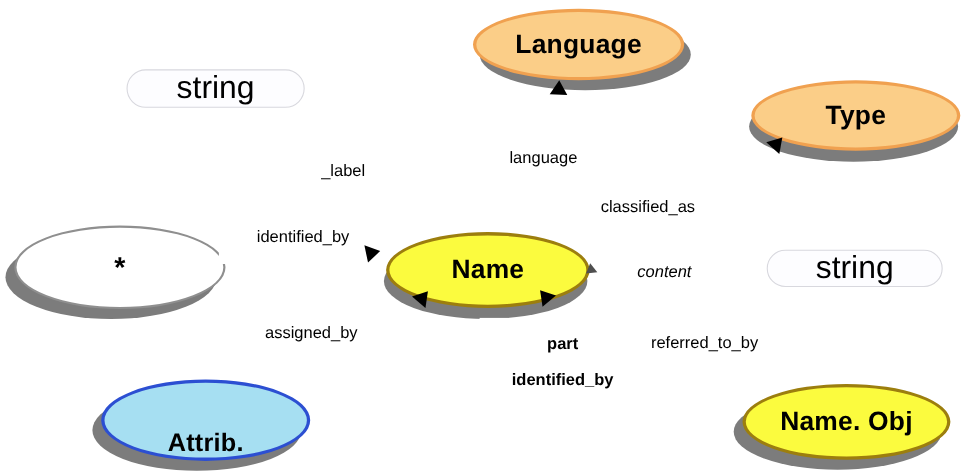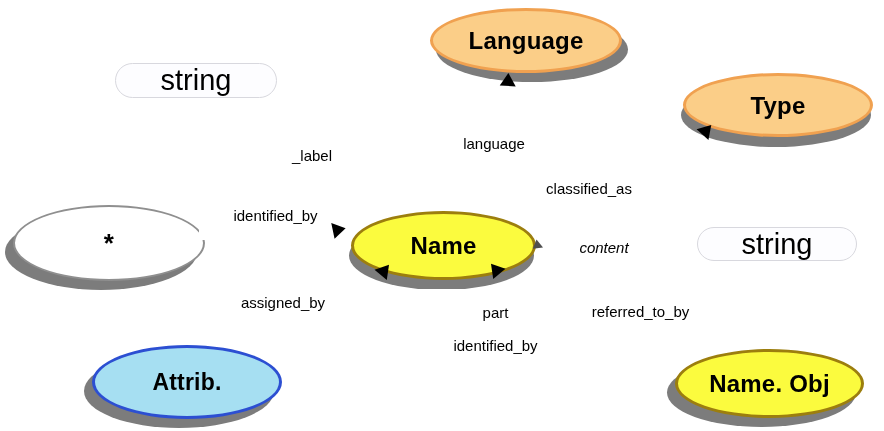--- a/index.html
+++ b/index.html
@@ -15,21 +15,21 @@
     font-family:"Liberation Sans", sans-serif; overflow:hidden;
   }
   .node{
     position:absolute; border-radius:50%;
     display:flex; flex-direction:column; align-items:center; justify-content:center;
     font-weight:bold; color:var(--text); text-align:center; box-sizing:border-box;
     font-size:24px; line-height:27px; letter-spacing:0.2px;
   }
   .node.orange{ background:var(--orange-fill); border:3px solid var(--orange-border); }
   .node.yellow{ background:var(--yellow-fill); border:3px solid var(--yellow-border); }
-  .node.blue  { background:var(--blue-fill);  border:3px solid var(--blue-border);  }
+  .node.blue  { background:var(--blue-fill);  border:3px solid var(--blue-border);justify-content:flex-end;  }
   .node.white { background:var(--white-fill); border:2px solid var(--gray-border); font-size:26px; }
   .sh-r { box-shadow: 6px 9px 0 var(--shadow); }
   .sh-c { box-shadow: -2px 10px 0 var(--shadow); }
   .sh-l { box-shadow: -8px 9px 0 var(--shadow); }
   .pill{
     position:absolute; background:#FDFDFF; border:1.5px solid #D8D8DE; border-radius:18px;
     display:flex; align-items:center; justify-content:center;
     font-size:29px; color:var(--text); box-sizing:border-box;
   }
   .edge-label{
@@ -103,21 +103,21 @@
   </div>
 
   <div class="edge-label" style="left:553px; top:227px; width:102px; height:40px;font-style:italic;">
     <span>content</span>
   </div>
 
   <div class="edge-label" style="left:554px; top:291px; width:173px; height:41px;">
     <span>referred_to_by</span>
   </div>
 
-  <div class="edge-label" style="left:420px; top:289px; width:151px; height:79px;">
+  <div class="edge-label" style="left:436px; top:289px; width:151px; height:79px;font-weight:bold;">
     <span>part</span>
     <span>identified_by</span>
   </div>
 
   <div class="arrow" style="left:500px; top:73px; transform:rotate(3deg);"></div>
   <div class="arrow" style="left:698px; top:123px; transform:rotate(42deg);"></div>
   <div class="arrow" style="left:330px; top:222px; transform:rotate(78deg);"></div>
   <div class="arrow" style="left:376px; top:263px; transform:rotate(40deg);"></div>
   <div class="arrow" style="left:488px; top:262px; transform:rotate(-40deg);"></div>
   <div class="arrow small" style="left:533px; top:240px; transform:rotate(112deg);"></div>

